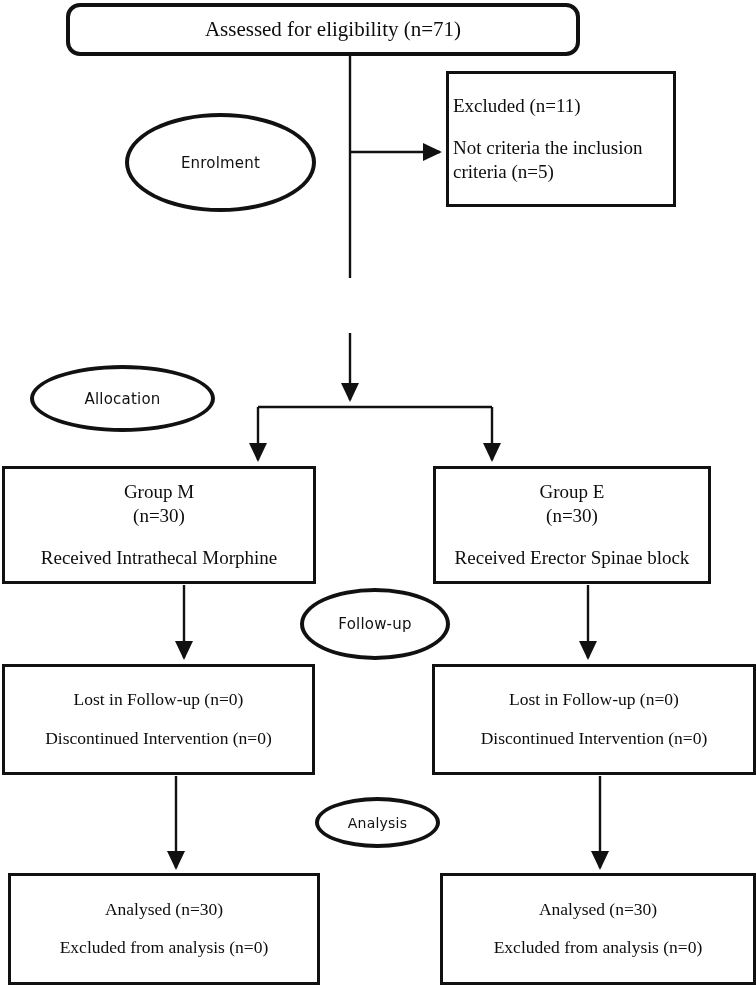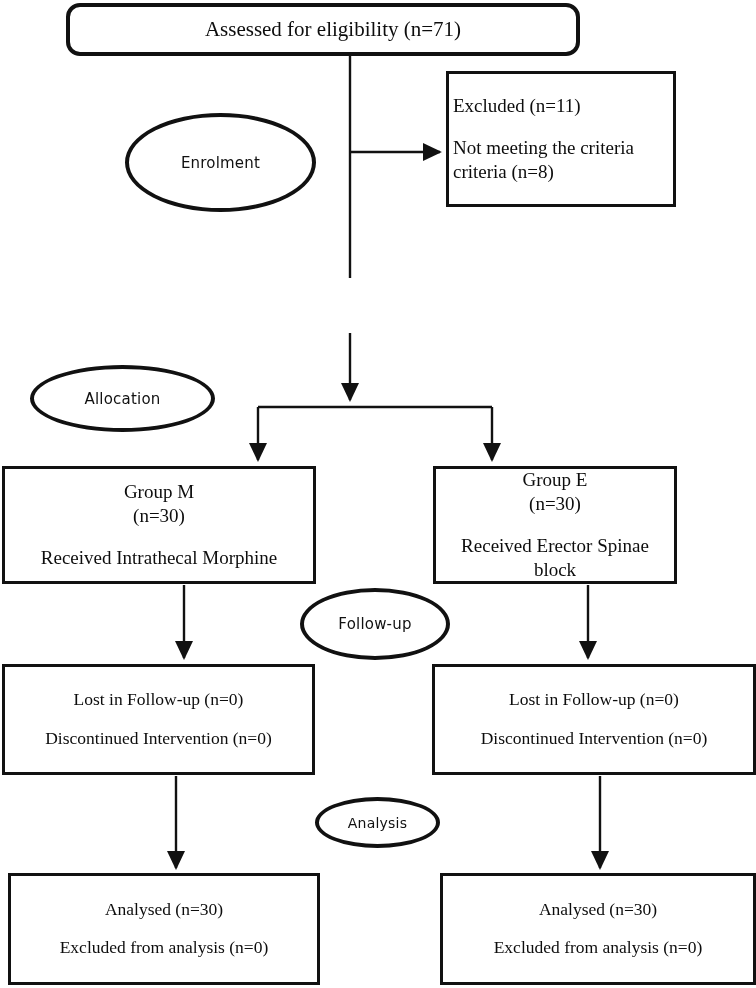--- a/index.html
+++ b/index.html
@@ -95,37 +95,37 @@
     <div class="line-1 txt-lg">Assessed for eligibility (n=71)</div>
   </div>
 
   <div class="node ellipse" style="left:125px; top:113px; width:191px; height:99px;">
     <div>Enrolment</div>
   </div>
 
   <div class="node box gap-block" style="left:446px; top:71px; width:230px; height:136px; align-items:flex-start; padding:0 4px;">
     <div class="line-1 txt-md" style="text-align:left; width:100%;">Excluded (n=11)</div>
     <div class="line-1 txt-md tight-block" style="text-align:left; width:100%;">
-      <div>Not meeting the criteria</div>
-      <div>criteria (n=8)</div>
+      <div>Not criteria the inclusion</div>
+      <div>criteria (n=5)</div>
     </div>
   </div>
 
 
   <div class="node ellipse" style="left:30px; top:365px; width:185px; height:67px;">
     <div>Allocation</div>
   </div>
 
   <div class="node box" style="left:2px; top:466px; width:314px; height:118px; padding:0 8px;">
     <div class="line-1 txt-md">Group M</div>
     <div class="line-1 txt-md">(n=30)</div>
     <div class="line-1 txt-md" style="margin-top:0.95em;">Received Intrathecal Morphine</div>
   </div>
 
-  <div class="node box" style="left:433px; top:466px; width:244px; height:118px; padding:0 8px;">
+  <div class="node box" style="left:433px; top:466px; width:278px; height:118px; padding:0 8px;">
     <div class="line-1 txt-md">Group E</div>
     <div class="line-1 txt-md">(n=30)</div>
     <div class="line-1 txt-md" style="margin-top:0.95em;">Received Erector Spinae block</div>
   </div>
 
   <div class="node ellipse" style="left:300px; top:588px; width:150px; height:72px;">
     <div>Follow-up</div>
   </div>
 
   <div class="node box gap-block" style="left:2px; top:664px; width:313px; height:111px; padding:0 8px;">

